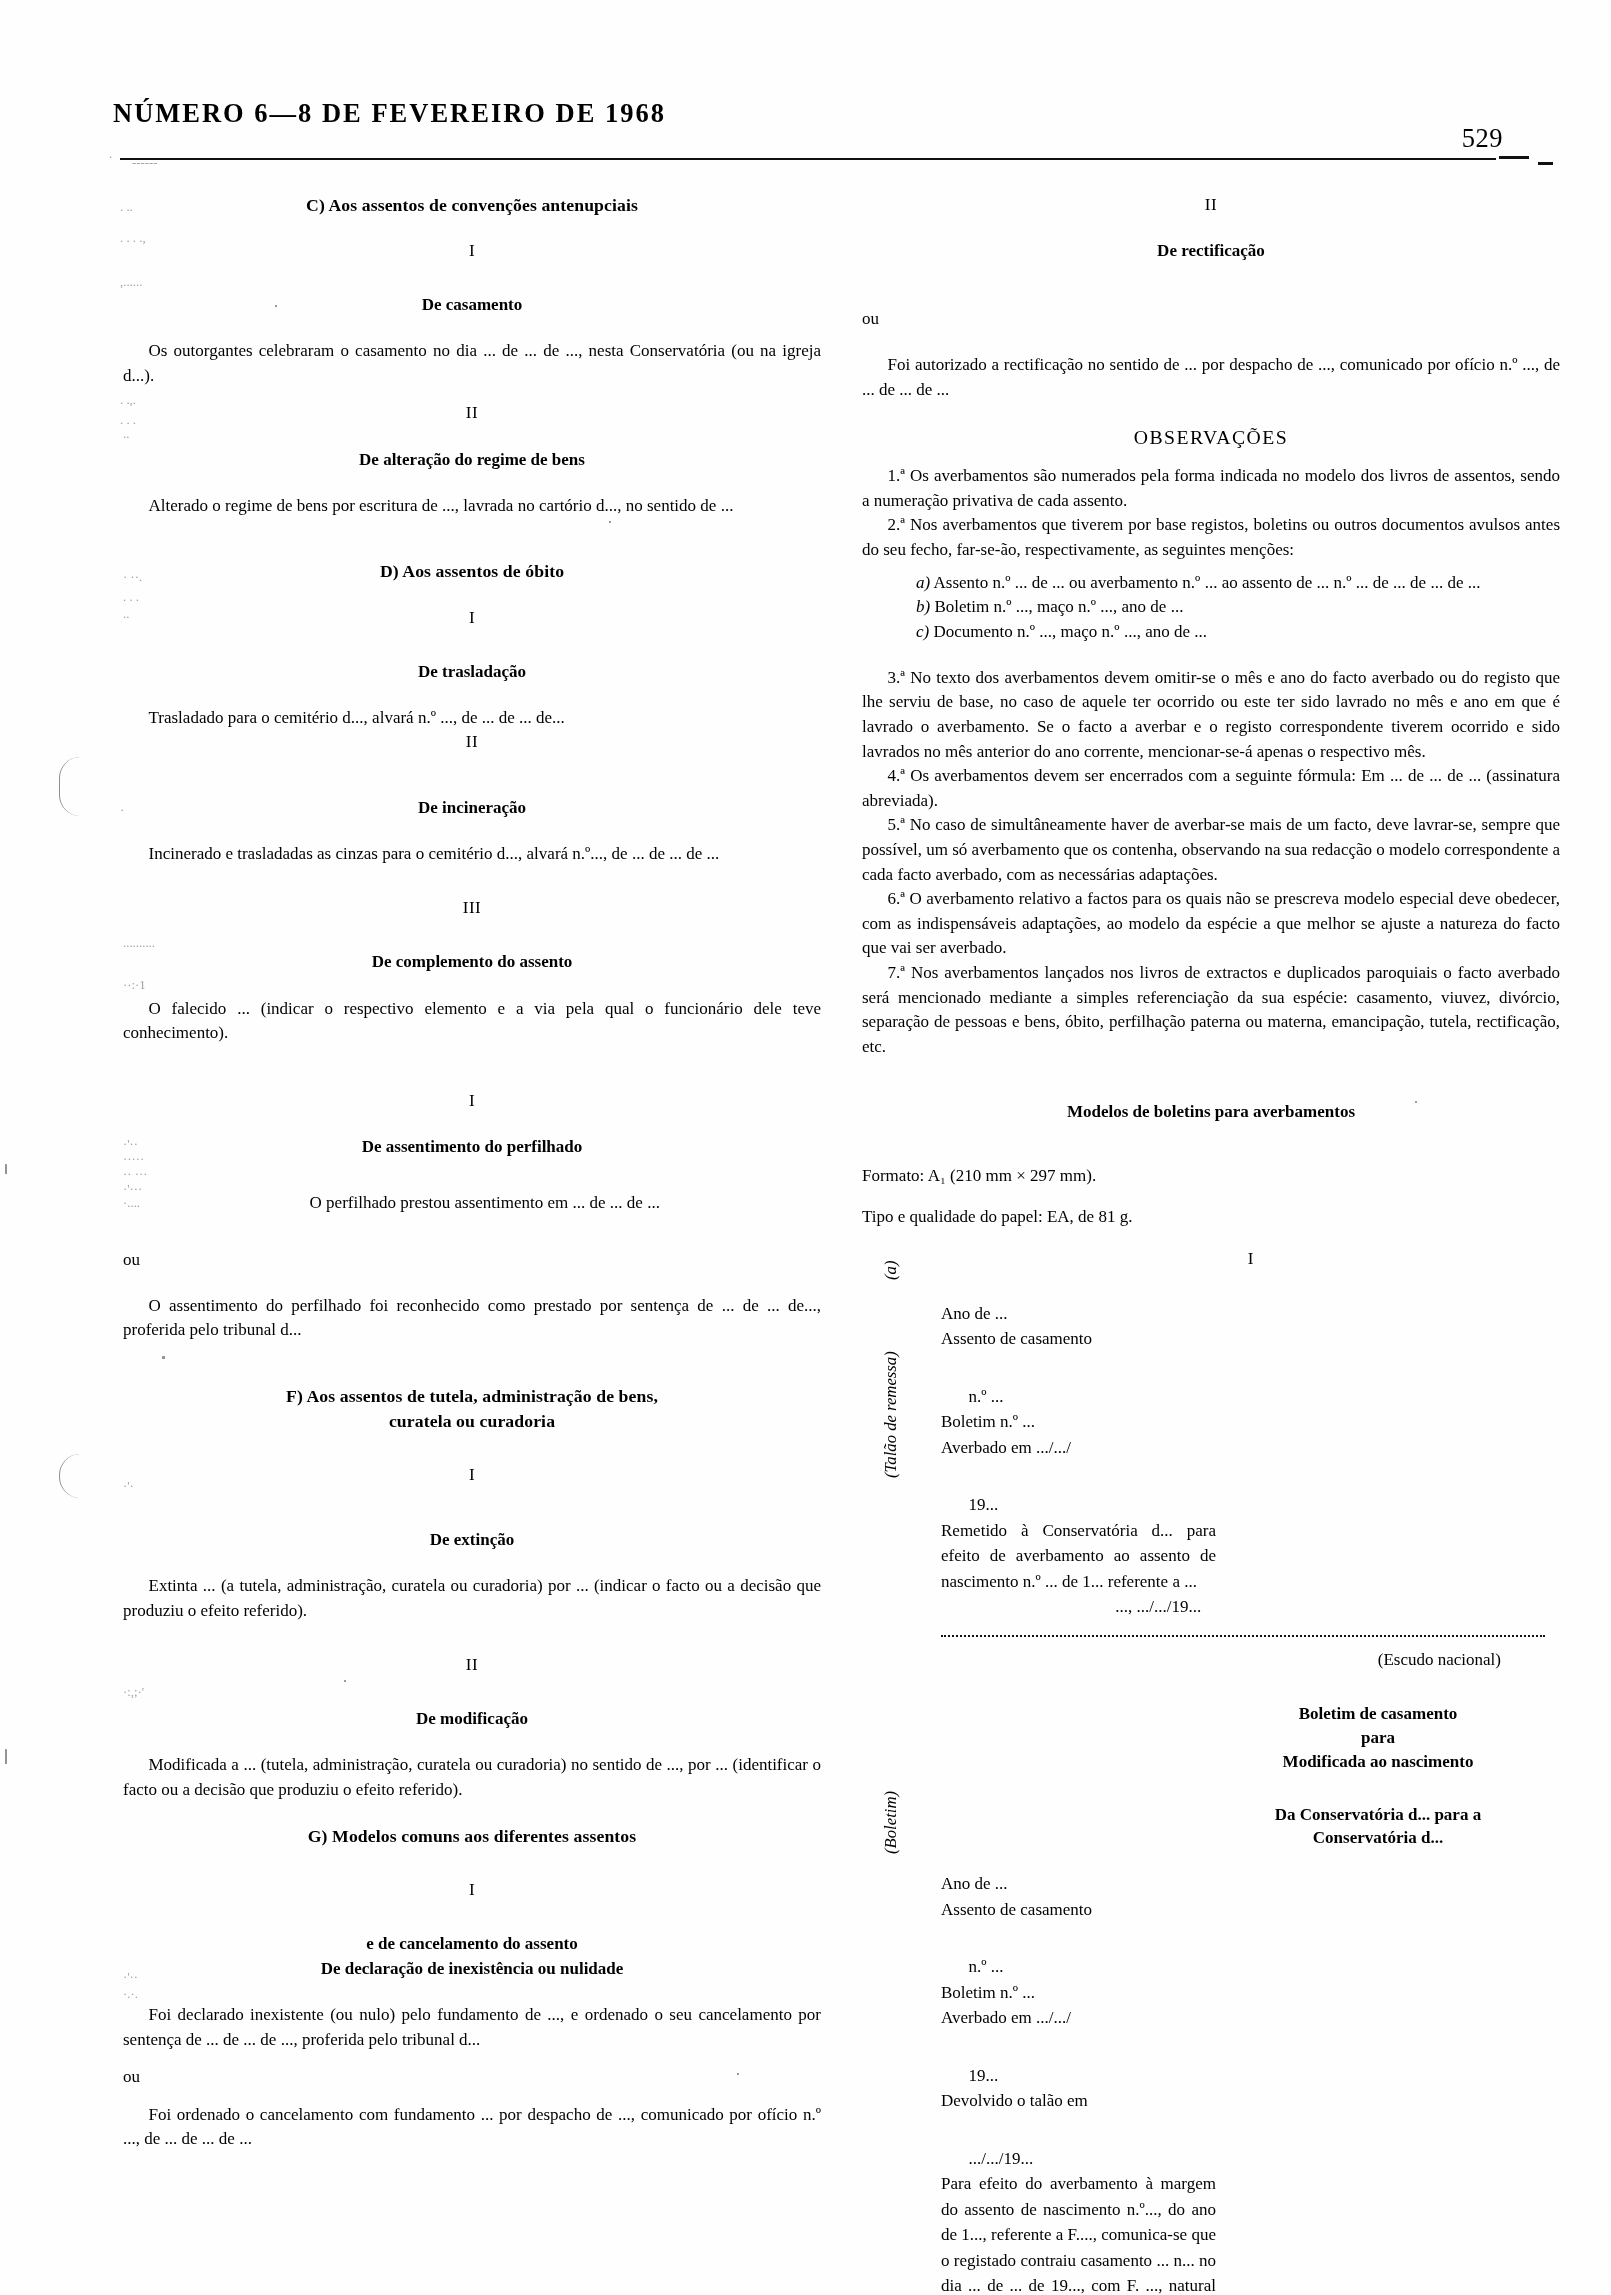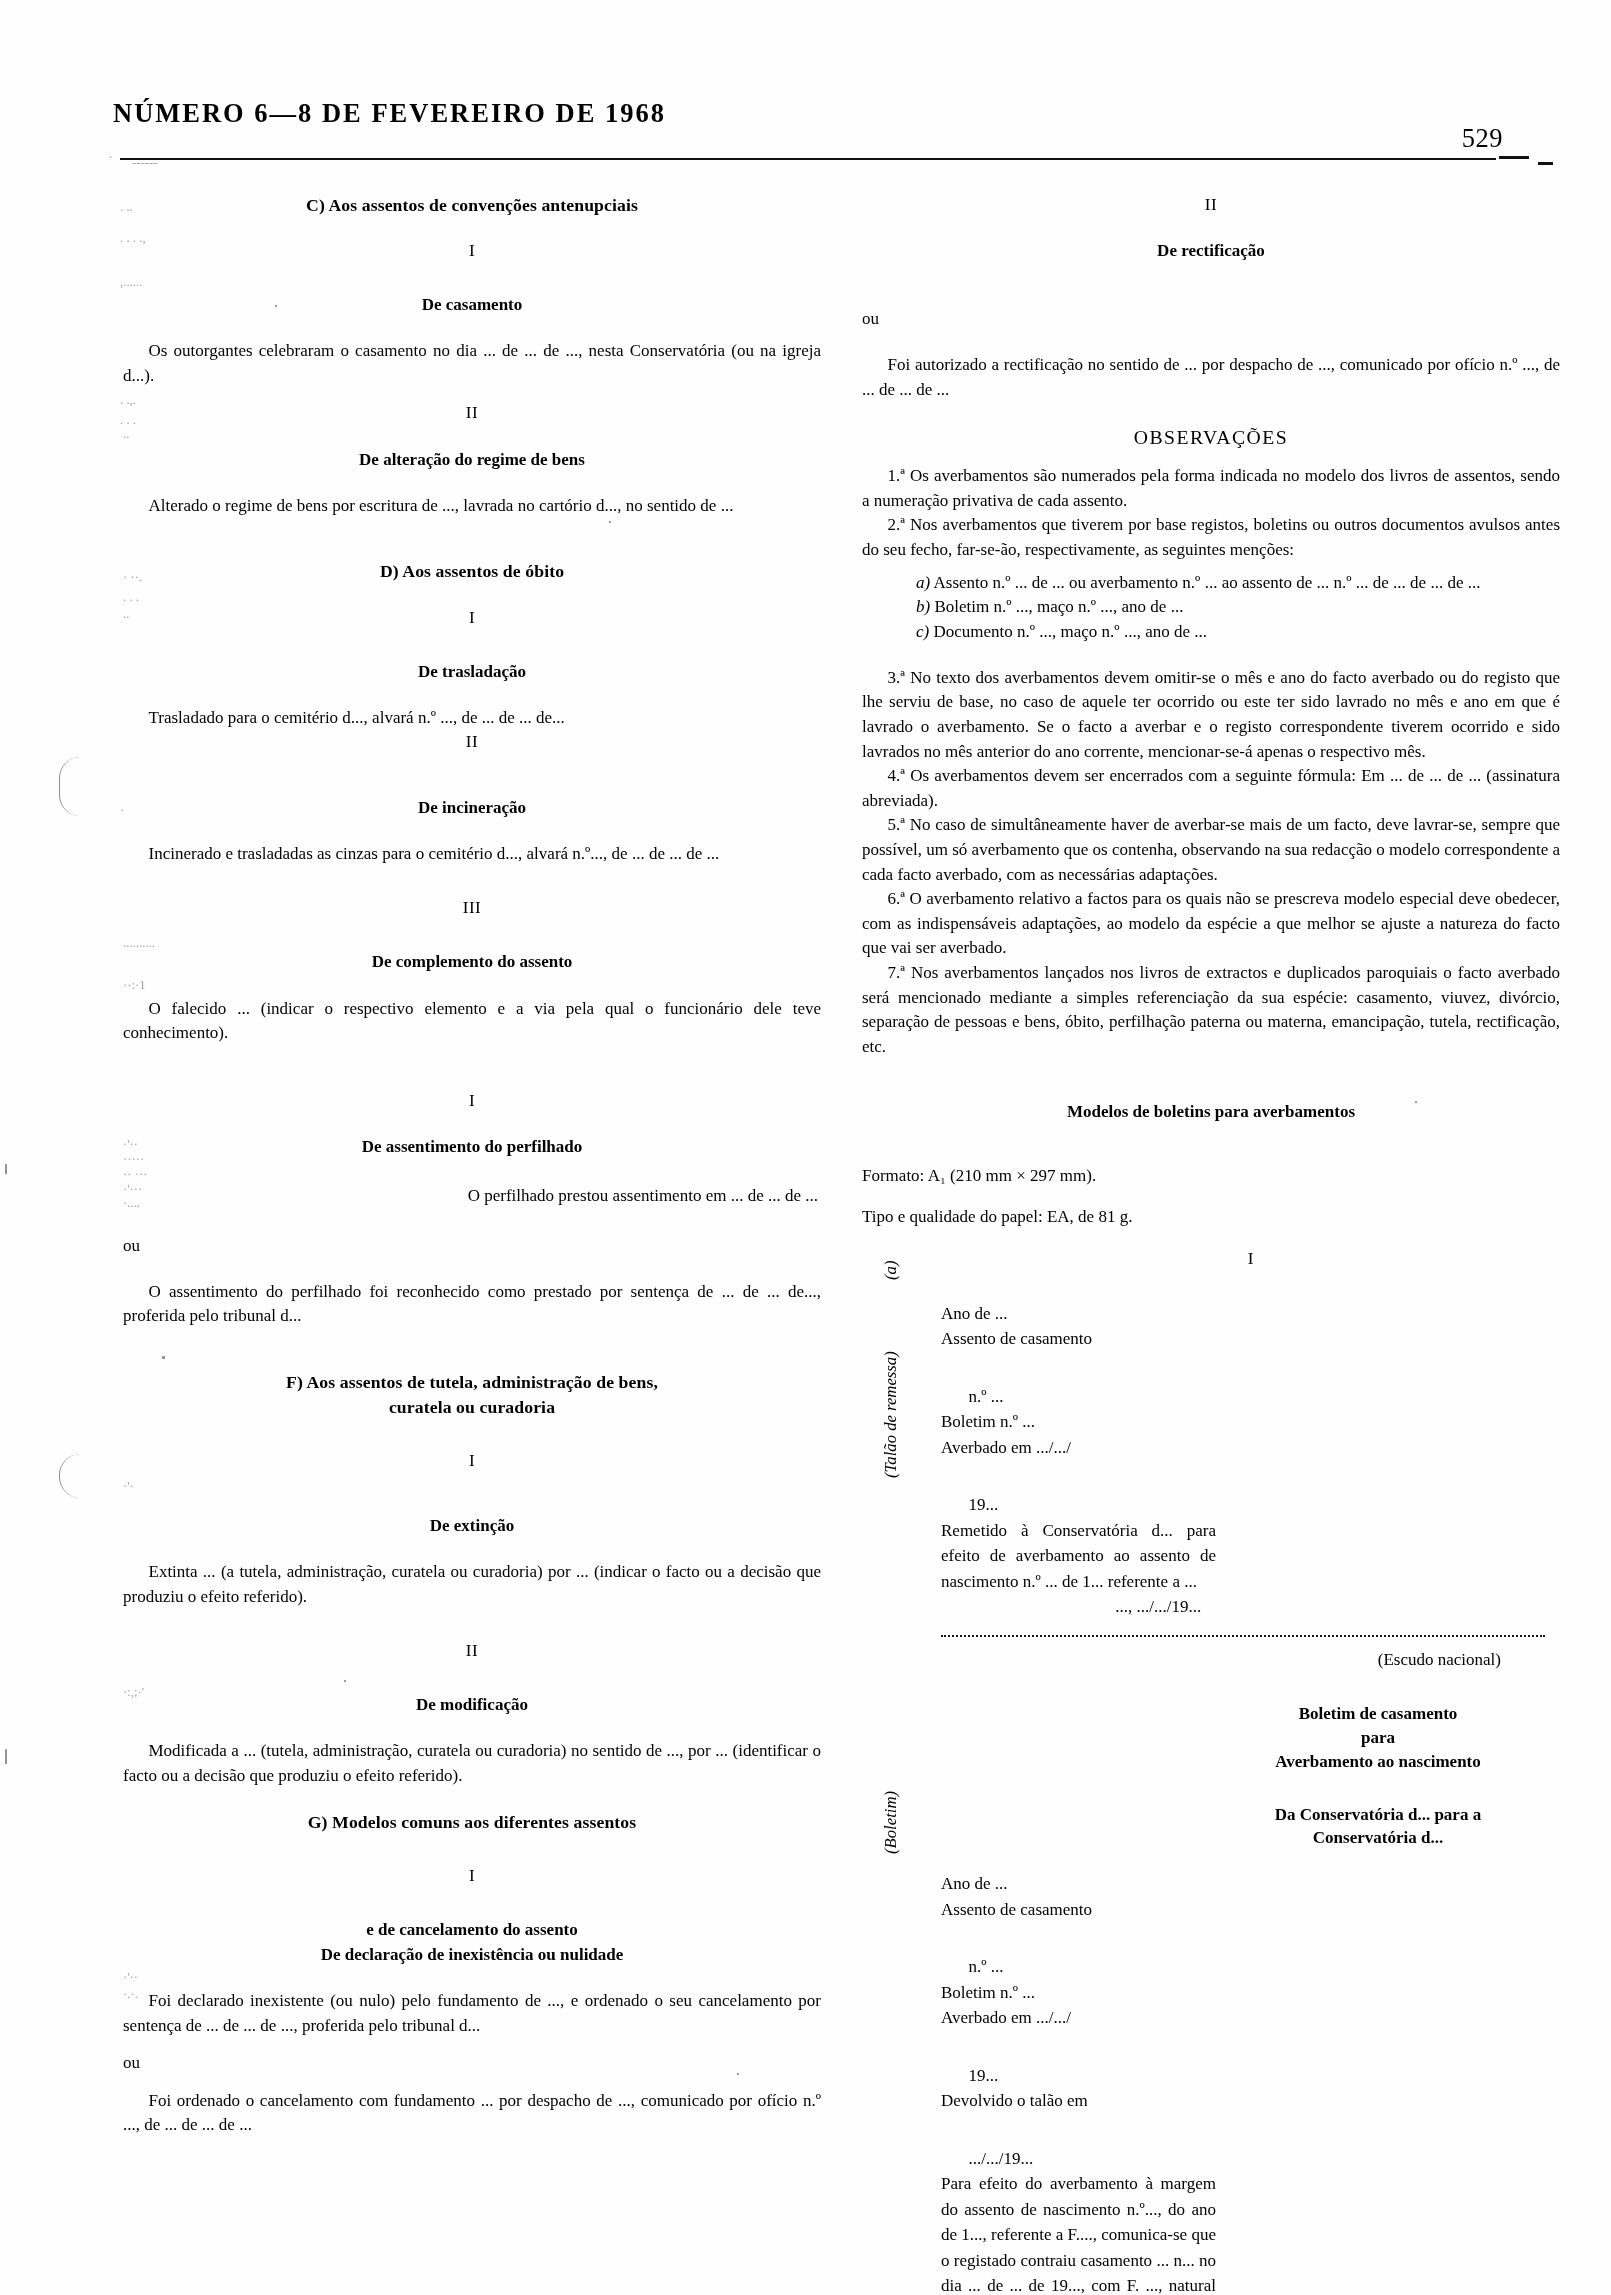--- a/index.html
+++ b/index.html
@@ -101,23 +101,23 @@
   }
   p.body {
     margin: 0;
     text-indent: 25.5px;
     text-align: justify;
     font-size: 17px;
     line-height: 24.6px;
     hyphens: manual;
   }
   p.noind {
-    margin: 3px;
+    margin: 10px;
     text-indent: 0;
-    text-align: right;
+    text-align: center;
     font-size: 17px;
     line-height: 24.6px;
   }
   p.ou {
     margin: 0;
     text-indent: 0;
     text-align: left;
     font-size: 17px;
     line-height: 24.6px;
   }
@@ -447,21 +447,21 @@
     <div class="form-block">
       <div style="position:absolute;left:16.7px;top:206px;">
         <span class="side-rot">(Boletim)</span>
       </div>
 
       <div class="escudo">(Escudo nacional)</div>
       <div class="sp-l"></div>
       <div style="margin-left:344px;width:344px;">
         <div class="bol-head">Boletim de casamento</div>
         <div class="bol-head">para</div>
-        <div class="bol-head">Averbamento ao nascimento</div>
+        <div class="bol-head">Modificada ao nascimento</div>
         <div class="sp-l"></div>
         <div class="bol-from">Da Conservatória d... para a</div>
         <div class="bol-from">Conservatória d...</div>
       </div>
       <div class="sp-m"></div>
       <div class="form-cols">
         <div class="form-col-a">
           <div>Ano de ...</div>
           <div>Assento de casamento</div>
           <div class="ind">n.º ...</div>

